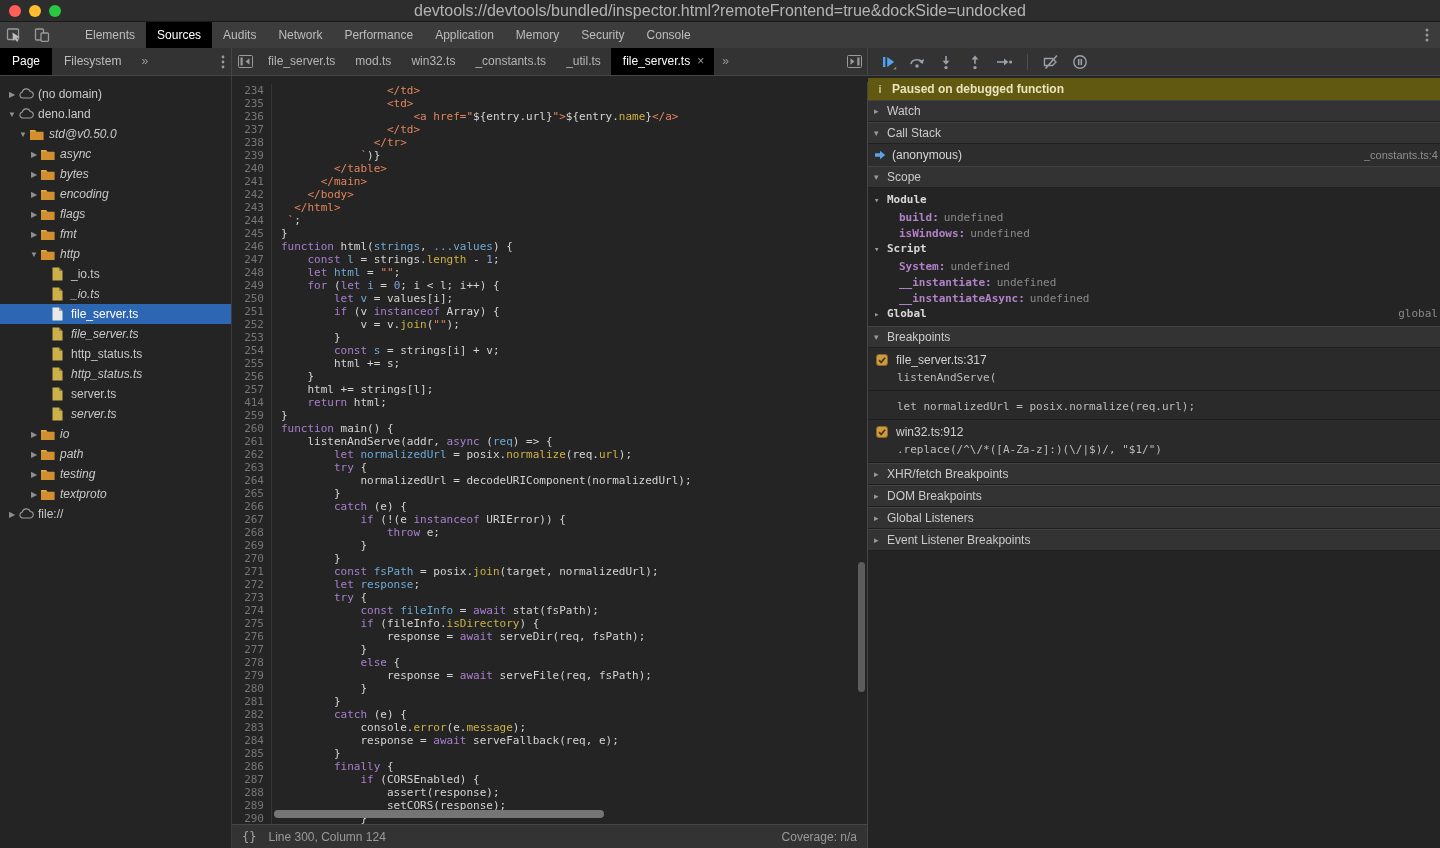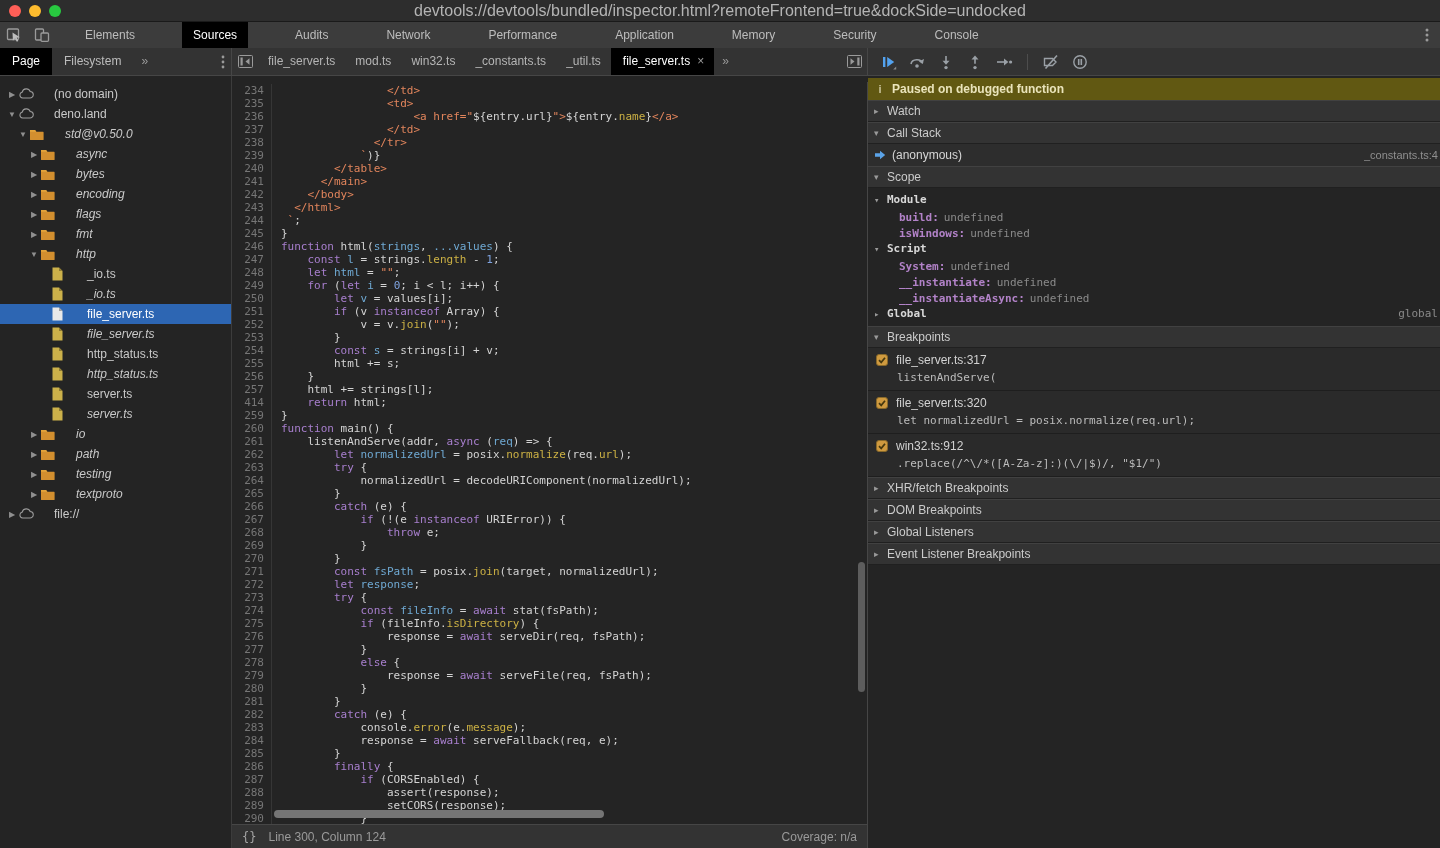--- a/index.html
+++ b/index.html
@@ -11,21 +11,21 @@
   }
   
   .titlebar { position:relative; height:22px; background:#2d2d2d; border-bottom:1px solid #1a1a1a; }
   .traffic { position:absolute; left:9px; top:5px; display:flex; gap:8px; }
   .light { width:12px; height:12px; border-radius:50%; display:inline-block; }
   .light.red{ background:#ff5f57; } .light.yellow{ background:#febc2e; } .light.green{ background:#28c840; }
   .title-text { text-align:center; line-height:21px; color:#b4b4b4; font-size:16px; }
   
   .tabbar { height:26px; background:#3c3c3c; display:flex; align-items:stretch; }
   .tbicon { width:28px; display:flex; align-items:center; justify-content:center; }
-  .main-tabs { display:flex; margin-left:18px;gap:36px; }
+  .main-tabs { display:flex; margin-left:18px; }
   .mtab { padding:0 11px; line-height:26px; font-size:12px; color:#bdbdbd; cursor:default; }
   .mtab.active { background:#000; color:#fff; }
   .kebab { margin-left:auto; width:26px; display:flex; align-items:center; justify-content:center; }
   
   .subbar { height:28px; display:flex; background:#333; border-bottom:1px solid #464646; }
   .side-tabs { width:232px; display:flex; align-items:stretch; border-right:1px solid #464646; position:relative; }
   .stab { padding:0 12px; line-height:27px; font-size:12px; color:#bdbdbd; }
   .stab.active { background:#000; color:#fff; }
   .overflow-chevron { line-height:27px; color:#9a9a9a; font-size:12px; padding:0 8px; }
   .side-kebab { position:absolute; right:6px; top:0; height:27px; display:flex; align-items:center; }
@@ -41,21 +41,21 @@
   .dtsep { width:1px; height:16px; background:#4d4d4d; margin:0 4px; }
   
   .main { position:absolute; top:76px; left:0; right:0; bottom:0; display:flex; }
   
   .tree { width:232px; border-right:1px solid #3c3c3c; padding-top:8px; overflow:hidden; }
   .tree-row { height:20px; display:flex; align-items:center; font-size:12px; color:#c9c9c9; white-space:nowrap; cursor:default; }
   .tree-row.sel { background:#2d66b3; color:#fff; }
   .tw { width:12px; font-size:8px; color:#8f8f8f; text-align:center; flex:none; }
   .tree-row.sel .tw { color:#d8e4f5; }
   .ticon { width:18px; display:flex; align-items:center; flex:none; }
-  .tlabel { margin-left:18px; }
+  .tlabel { margin-left:2px; }
   .tlabel.italic { font-style:italic; }
   
   .editor { position:relative; width:636px; border-right:1px solid #464646; background:#242424; overflow:hidden;margin-top:6px; }
   .codearea { position:absolute; top:0; left:0; right:0; bottom:24px; overflow:hidden; display:flex; padding-top:2px; }
   .gutter { width:40px; flex:none; text-align:right; padding-right:7px; border-right:1px solid #363636;
             font-family:"DejaVu Sans Mono", monospace; font-size:11px; line-height:13px; color:#767676; }
   .gutter div { height:13px; }
   .code { flex:1; padding-left:9px; font-family:"DejaVu Sans Mono", monospace; font-size:11px; line-height:13px;
           white-space:pre; color:#d4d4d4; overflow:hidden; }
   .code div { height:13px; }
@@ -602,29 +602,20 @@
                 <svg width="12" height="12" viewBox="0 0 12 12">
                   <rect x="0.5" y="0.5" width="11" height="11" rx="2.5" fill="#cf9a3f" stroke="#8a6a2a"></rect>
                   <path d="M3 6.2 L5.2 8.4 L9 3.8" fill="none" stroke="#46380f" stroke-width="1.7"></path>
                 </svg>
               </span>
               <span>file_server.ts:317</span>
             </div>
             <div class="bp-snip">listenAndServe(</div>
           </div>
           <div class="bp-entry">
-            <div class="bp-head">
-              <span>
-                <svg width="12" height="12" viewBox="0 0 12 12">
-                  <rect x="0.5" y="0.5" width="11" height="11" rx="2.5" fill="#cf9a3f" stroke="#8a6a2a"></rect>
-                  <path d="M3 6.2 L5.2 8.4 L9 3.8" fill="none" stroke="#46380f" stroke-width="1.7"></path>
-                </svg>
-              </span>
-              <span>file_server.ts:320</span>
-            </div>
             <div class="bp-snip">let normalizedUrl = posix.normalize(req.url);</div>
           </div>
           <div class="bp-entry">
             <div class="bp-head">
               <span>
                 <svg width="12" height="12" viewBox="0 0 12 12">
                   <rect x="0.5" y="0.5" width="11" height="11" rx="2.5" fill="#cf9a3f" stroke="#8a6a2a"></rect>
                   <path d="M3 6.2 L5.2 8.4 L9 3.8" fill="none" stroke="#46380f" stroke-width="1.7"></path>
                 </svg>
               </span>

